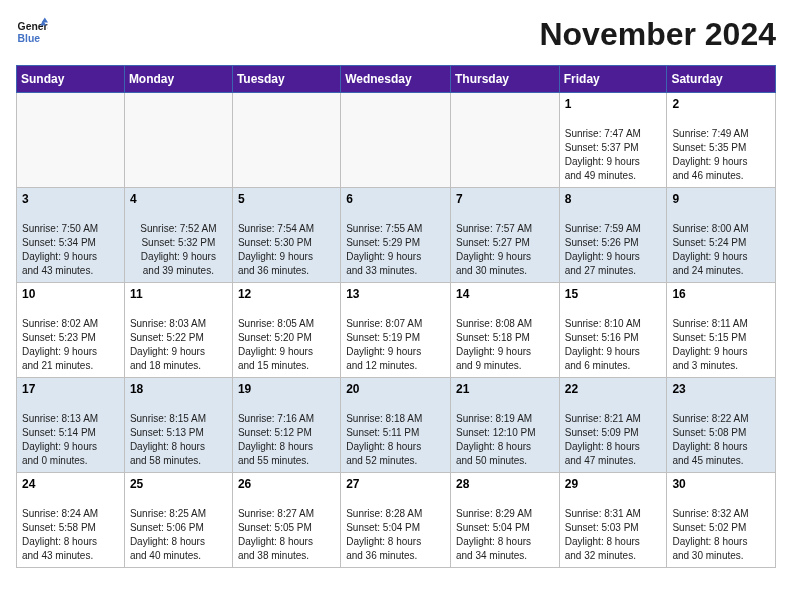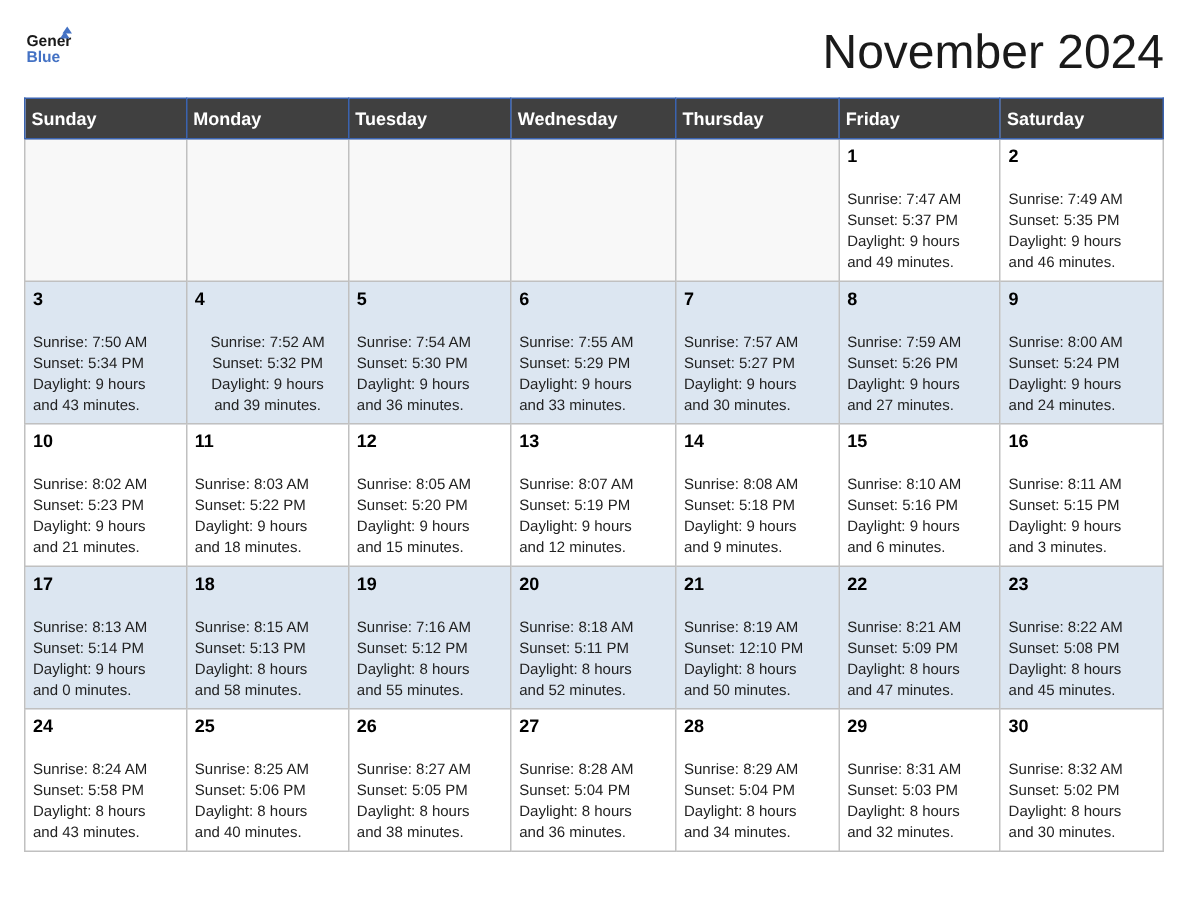--- a/index.html
+++ b/index.html
@@ -23,34 +23,34 @@
     }
     .logo-icon {
       width: 32px;
       height: 32px;
     }
     .title-block {
       text-align: right;
     }
     .month-title {
       font-size: 32px;
-      font-weight: normal;
+      font-weight: bold;
       color: #1a1a1a;
     }
     .location-title {
       font-size: 15px;
       color: #333;
     }
     table {
       width: 100%;
       border-collapse: collapse;
       font-size: 11px;
     }
     thead tr {
-      background-color: #404040;
+      background-color: #4c1d95;
       color: #fff;
     }
     thead th {
       padding: 6px 4px;
       text-align: left;
       font-size: 12px;
       font-weight: bold;
       border: 1px solid #3a63b0;
     }
     tbody tr {

